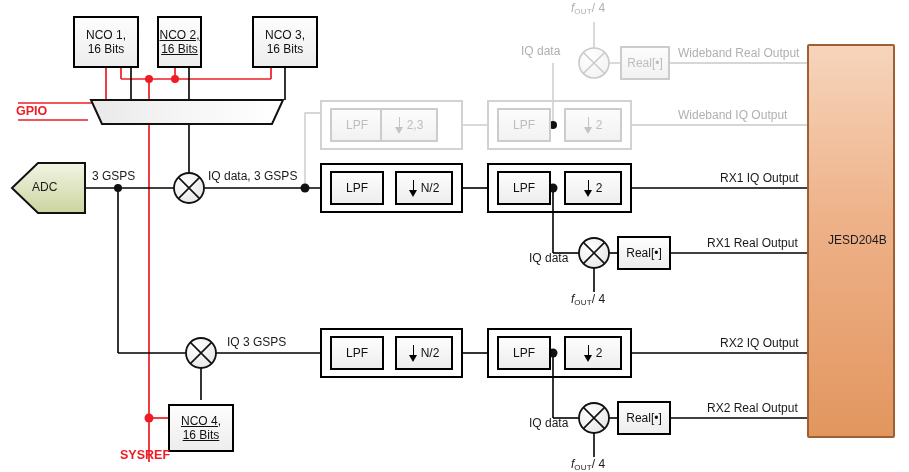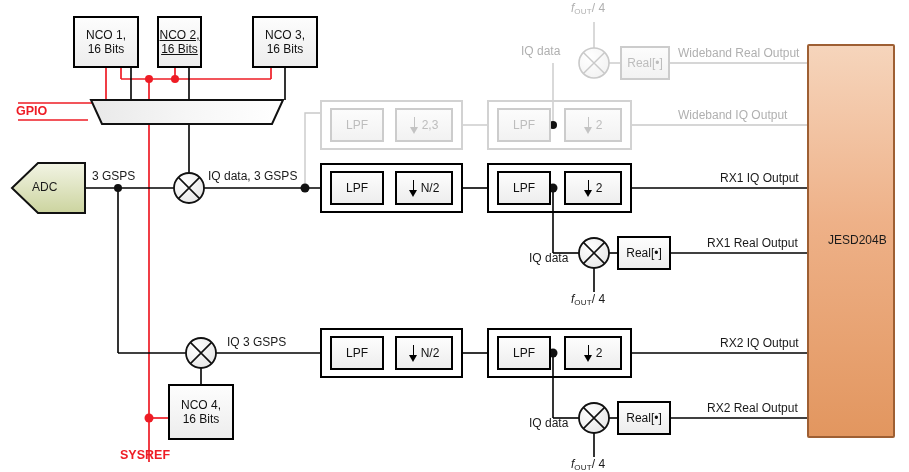--- a/index.html
+++ b/index.html
@@ -184,36 +184,36 @@
           <span>16 Bits</span></span>
   </div>
   <div class="blk solid" style="left:157px;top:16px;width:45px;height:52px;text-decoration:underline;">
     <span><span>NCO 2,</span><br>
           <span>16 Bits</span></span>
   </div>
   <div class="blk solid" style="left:252px;top:16px;width:66px;height:52px;">
     <span><span>NCO 3,</span><br>
           <span>16 Bits</span></span>
   </div>
-  <div class="blk solid" style="left:168px;top:384px;width:66px;height:56px;">
+  <div class="blk solid" style="left:168px;top:404px;width:66px;height:48px;text-decoration:underline;">
     <span><span>NCO 4,</span><br>
           <span>16 Bits</span></span>
   </div>
 
   <div class="lbl ctr" style="left:32px;top:181px;width:56px;">ADC</div>
   <div class="lbl" style="left:92px;top:170px;">3 GSPS</div>
 
   <div class="lbl red" style="left:16px;top:104px;">GPIO</div>
   <div class="lbl red" style="left:120px;top:448px;">SYSREF</div>
 
   <div class="group ghost" style="left:320px;top:100px;width:143px;height:50px;"></div>
   <div class="blk ghost" style="left:330px;top:108px;width:54px;height:34px;">
     <span>LPF</span>
   </div>
-  <div class="blk ghost" style="left:395px;top:108px;width:58px;height:34px;">
+  <div class="blk ghost" style="left:380px;top:108px;width:58px;height:34px;">
     <span class="dn">
         <span class="arr"></span>
       <span>2,3</span>
       </span>
   </div>
 
   <div class="group ghost" style="left:487px;top:100px;width:145px;height:50px;"></div>
   <div class="blk ghost" style="left:497px;top:108px;width:54px;height:34px;">
     <span>LPF</span>
   </div>

